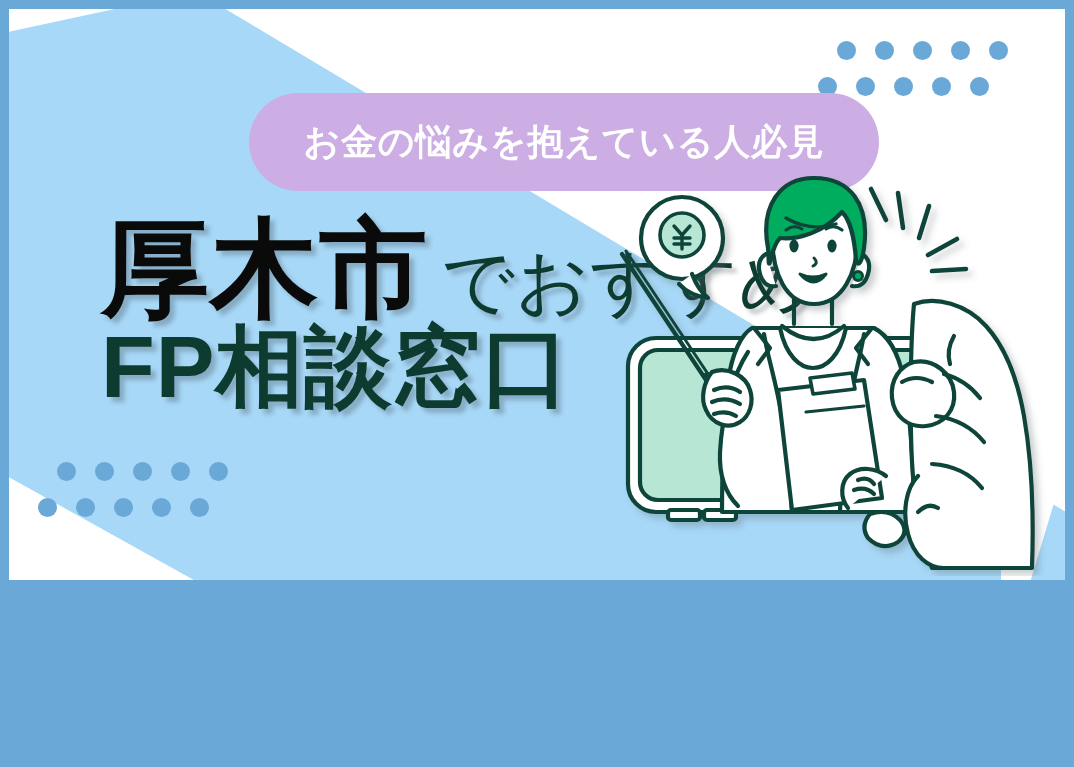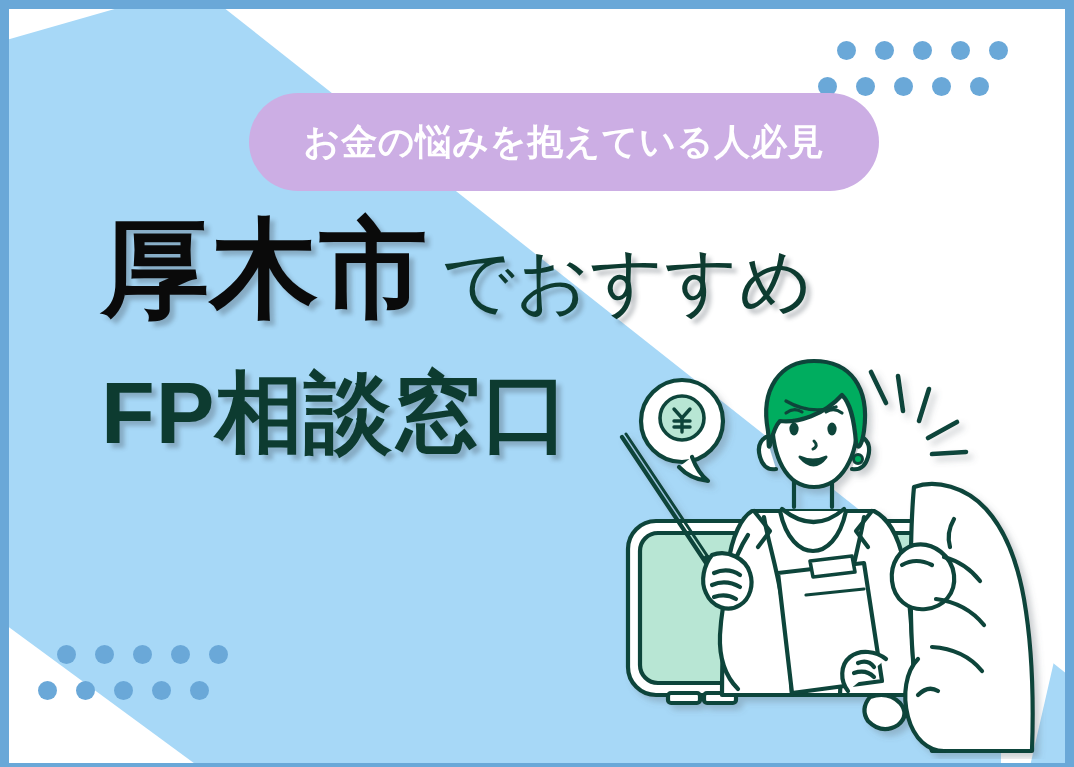--- a/index.html
+++ b/index.html
@@ -10,21 +10,21 @@
     width:1074px;
     height:767px;
     overflow:hidden;
     background:#6aa8d8;   
   }
 
   
   #canvas{
     position:absolute;
     left:9px; top:9px;
-    width:1056px; height:754px;
+    width:1056px; height:571px;
     background:#ffffff;
     overflow:hidden;
   }
 
   
   #blueshape{
     position:absolute;
     left:0; top:0;
     width:100%; height:100%;
     background:#a7d8f7;
@@ -75,21 +75,21 @@
   }
 
   
   #headline{
     position:absolute;
     left:92px; top:206px;
     color:#0d3b30;
     text-shadow:5px 5px 4px rgba(60,70,80,.30);
   }
   .hline{display:flex;align-items:baseline;white-space:nowrap;line-height:1.0;}
-  #line1{margin-bottom:46px;gap:13px;}
+  #line1{gap:13px;}
   #line2{margin-bottom:44px;text-align:right;}
   .kw{
     font-size:108px;font-weight:700;letter-spacing:.01em;color:#0a0a0a;
   }
   .kw-tail{font-size:72px;font-weight:400;letter-spacing:.01em;}
   .big{font-size:88px;font-weight:700;letter-spacing:.01em;}
 
   
   #illus{
     position:absolute;

